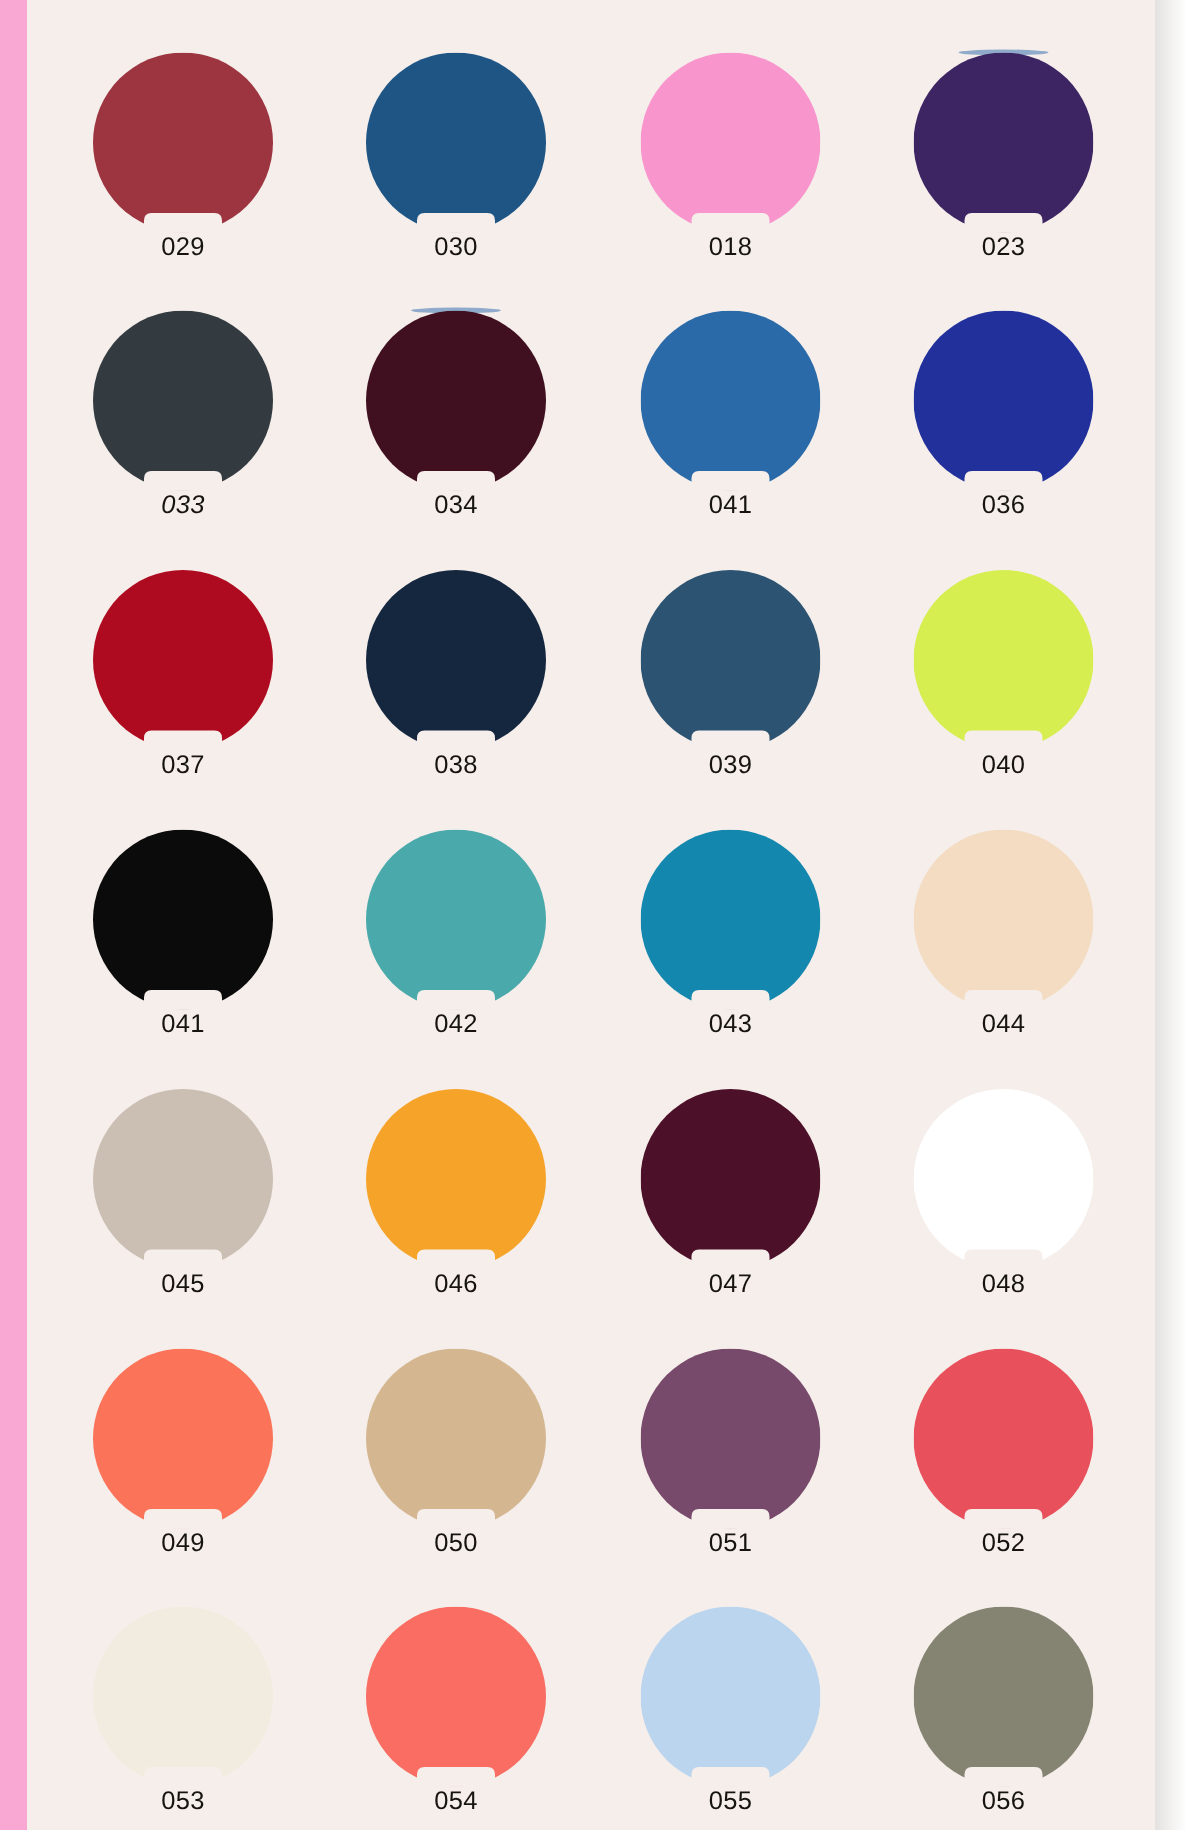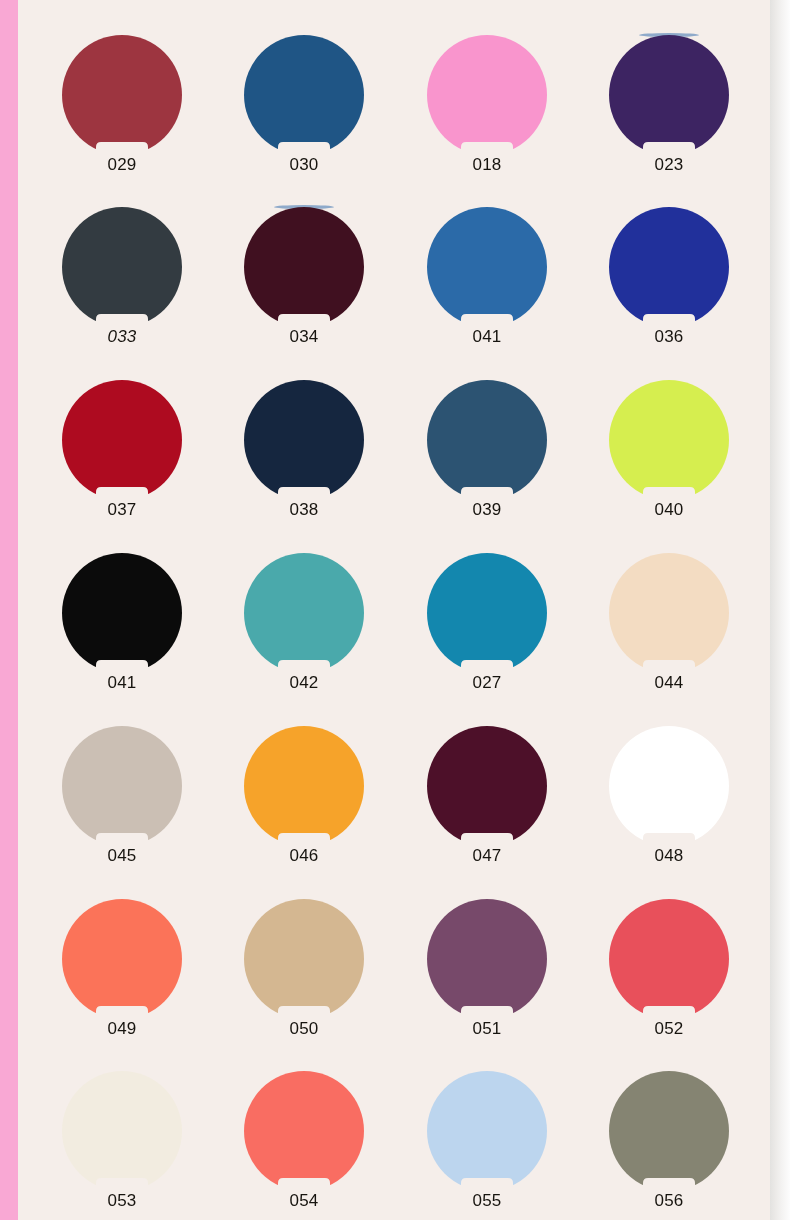--- a/index.html
+++ b/index.html
@@ -297,21 +297,21 @@
           <svg viewBox="0 0 120 120" xmlns="http://www.w3.org/2000/svg">
             <defs>
               <mask id="notch14">
                 <rect x="0" y="0" width="120" height="120" fill="#fff"></rect>
                 <path d="M 34 120 L 34 112 Q 34 107 39 107 L 81 107 Q 86 107 86 112 L 86 120 Z" fill="#000"></path>
               </mask>
             </defs>
             <circle cx="60" cy="60" r="60" fill="#1387ae" mask="url(#notch14)"></circle>
           </svg>
         </div>
-        <div class="code">027</div>
+        <div class="code">043</div>
       </div>
       <div class="swatch" style="left: 591px; top: 553px;">
         <div class="disc">
           <svg viewBox="0 0 120 120" xmlns="http://www.w3.org/2000/svg">
             <defs>
               <mask id="notch15">
                 <rect x="0" y="0" width="120" height="120" fill="#fff"></rect>
                 <path d="M 34 120 L 34 112 Q 34 107 39 107 L 81 107 Q 86 107 86 112 L 86 120 Z" fill="#000"></path>
               </mask>
             </defs>

